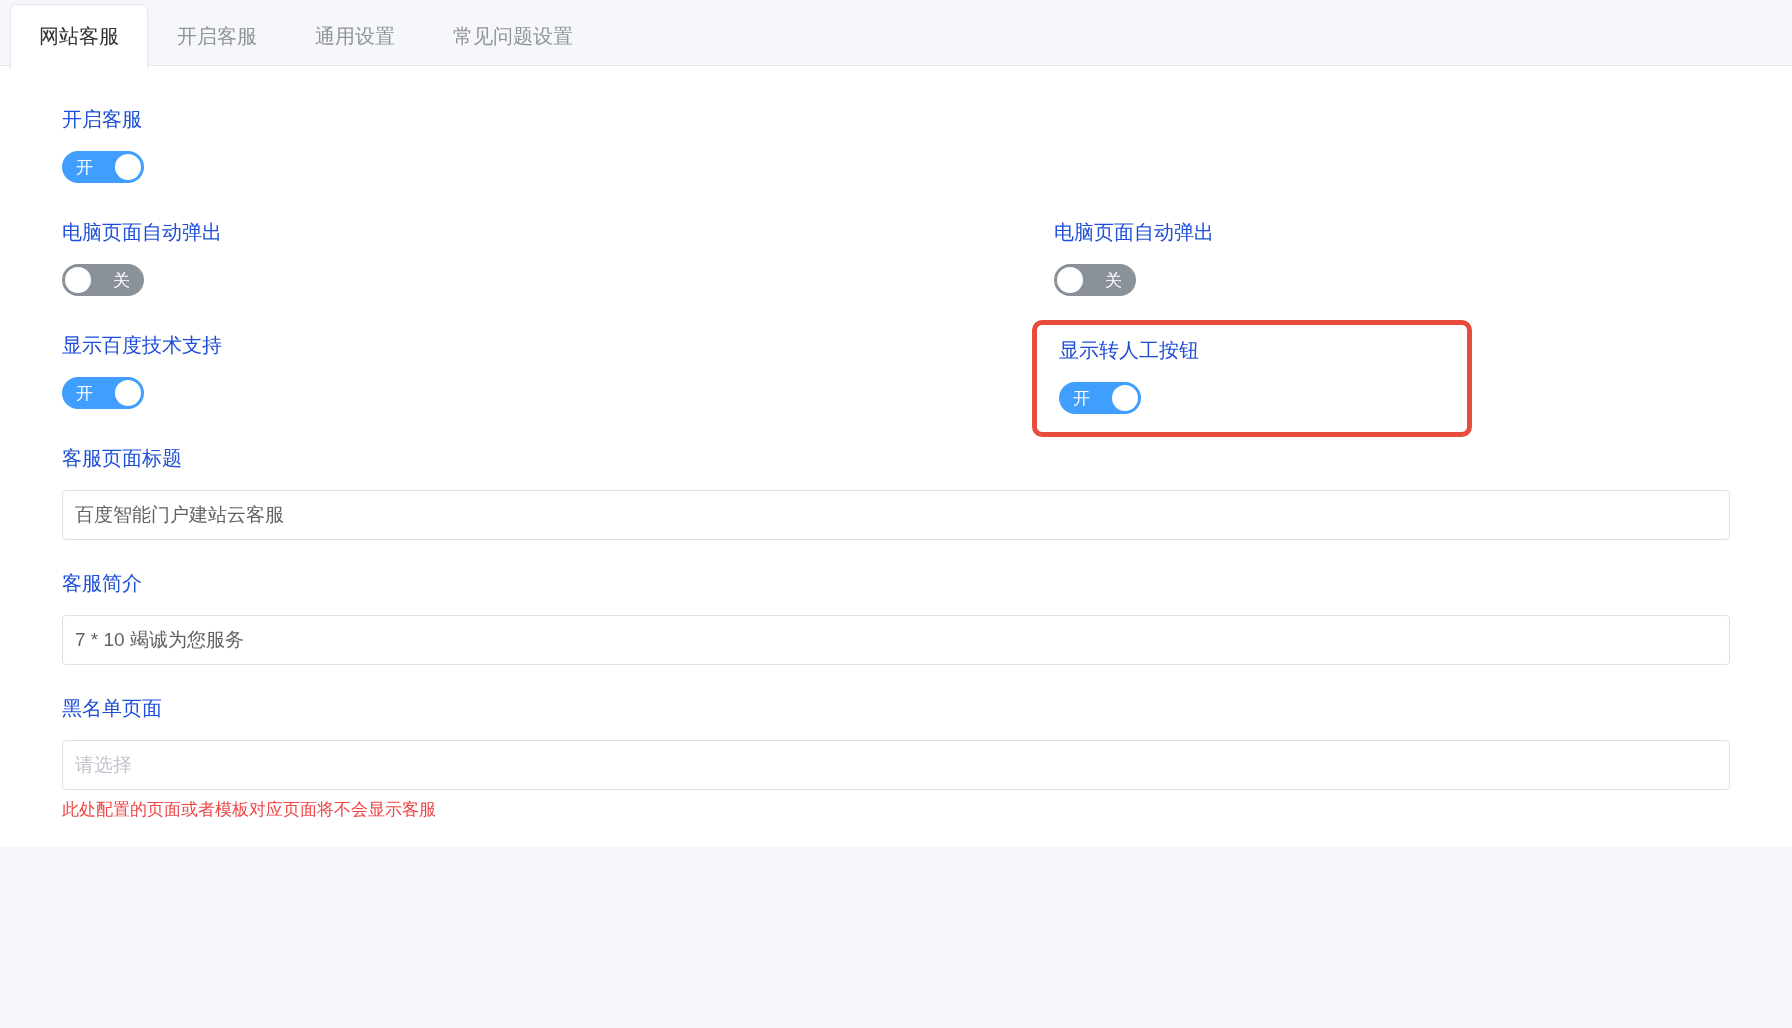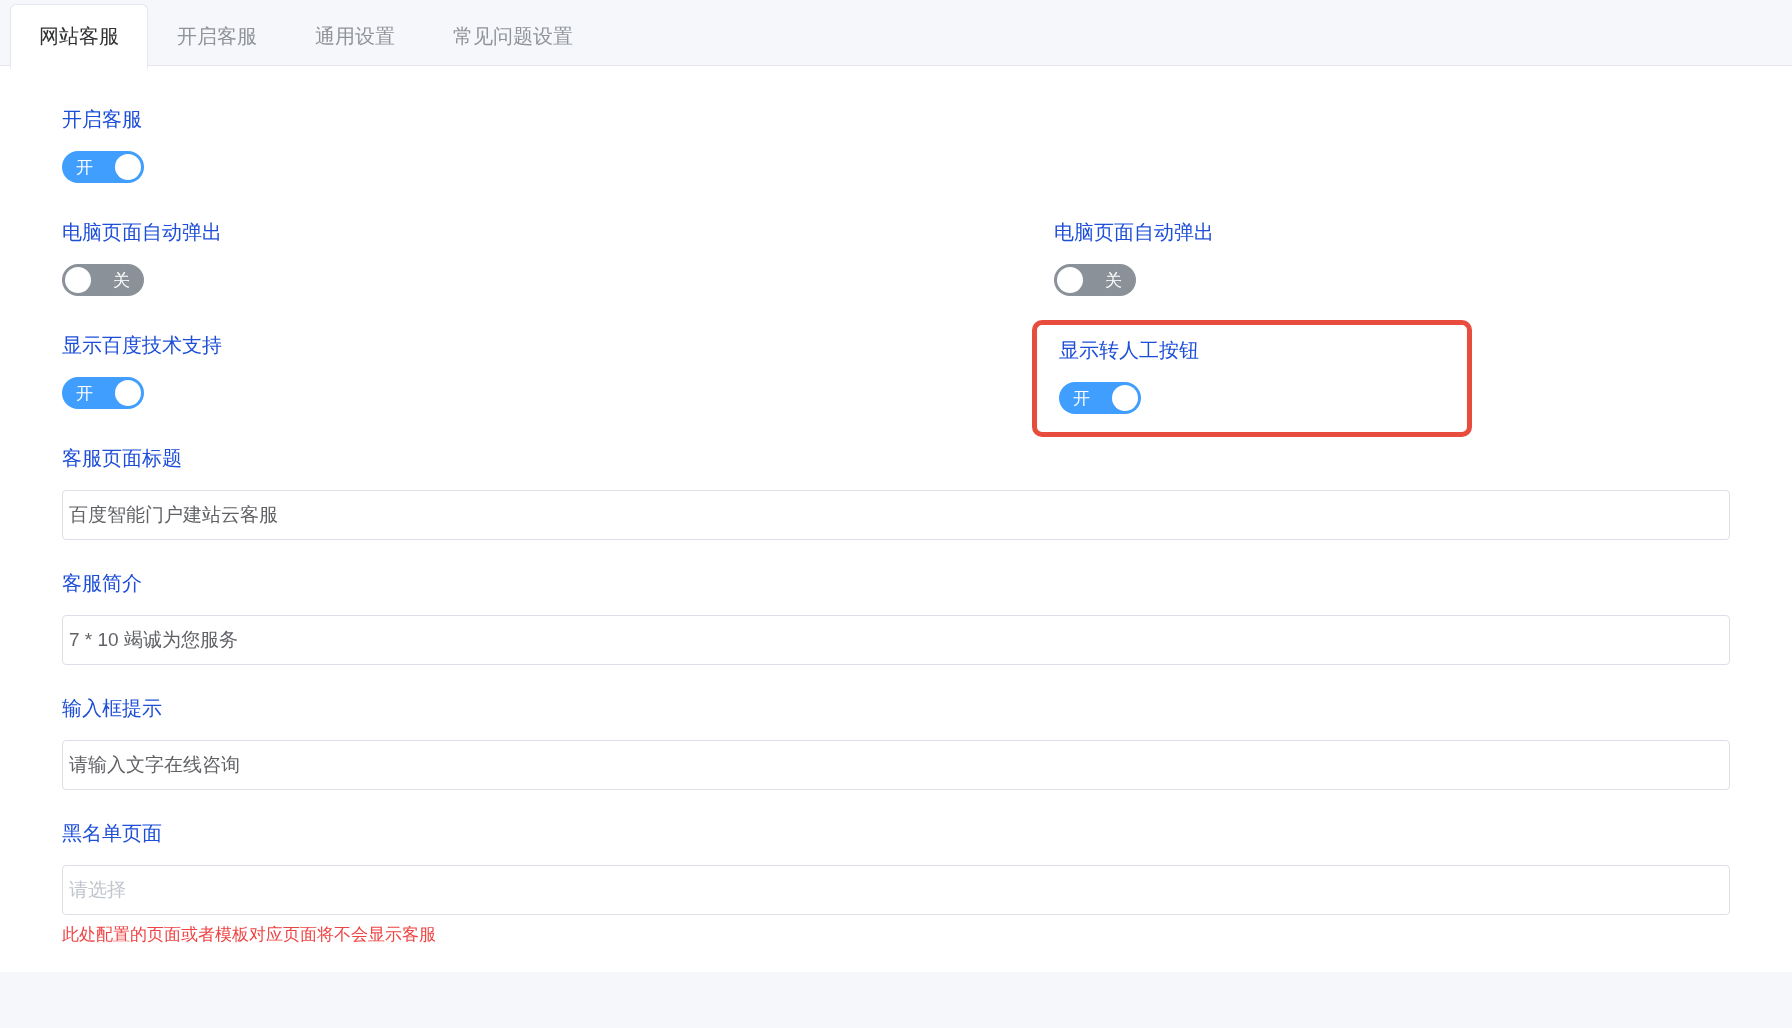--- a/index.html
+++ b/index.html
@@ -87,21 +87,21 @@
     padding-right: 14px;
     justify-content: flex-end;
   }
   .switch.off .knob { left: 3px; }
   .switch .text { position: relative; z-index: 1; }
   .input {
     width: 100%;
     height: 50px;
     border: 1px solid #dcdfe6;
     border-radius: 4px;
-    padding: 0 6px;
+    padding: 0 12px;
     font-size: 19px;
     color: #606266;
     background: #fff;
     outline: none;
     font-family: inherit;
   }
   .input::placeholder {
     color: #c0c4cc;
   }
   .help {
@@ -188,24 +188,20 @@
     <div class="field-full">
       <span class="label">客服页面标题</span>
       <input class="input" type="text" value="百度智能门户建站云客服" style="">
     </div>
 
     <div class="field-full">
       <span class="label">客服简介</span>
       <input class="input" type="text" value="7 * 10 竭诚为您服务" style="">
     </div>
 
-    <div class="field-full">
-      <span class="label">输入框提示</span>
-      <input class="input" type="text" value="请输入文字在线咨询" style="">
-    </div>
 
     <div class="field-full" style="margin-bottom:6px">
       <span class="label">黑名单页面</span>
       <input class="input" type="text" placeholder="请选择" style="">
       <div class="help">此处配置的页面或者模板对应页面将不会显示客服</div>
     </div>
 
   </div>
 </div>
 

